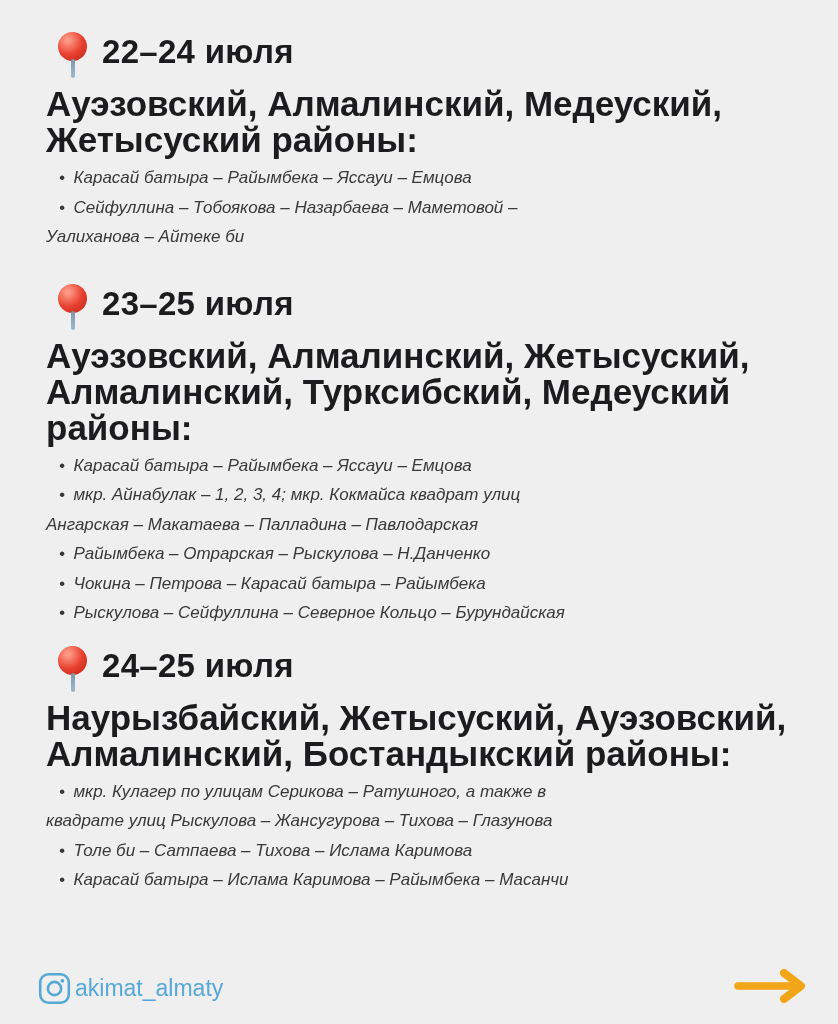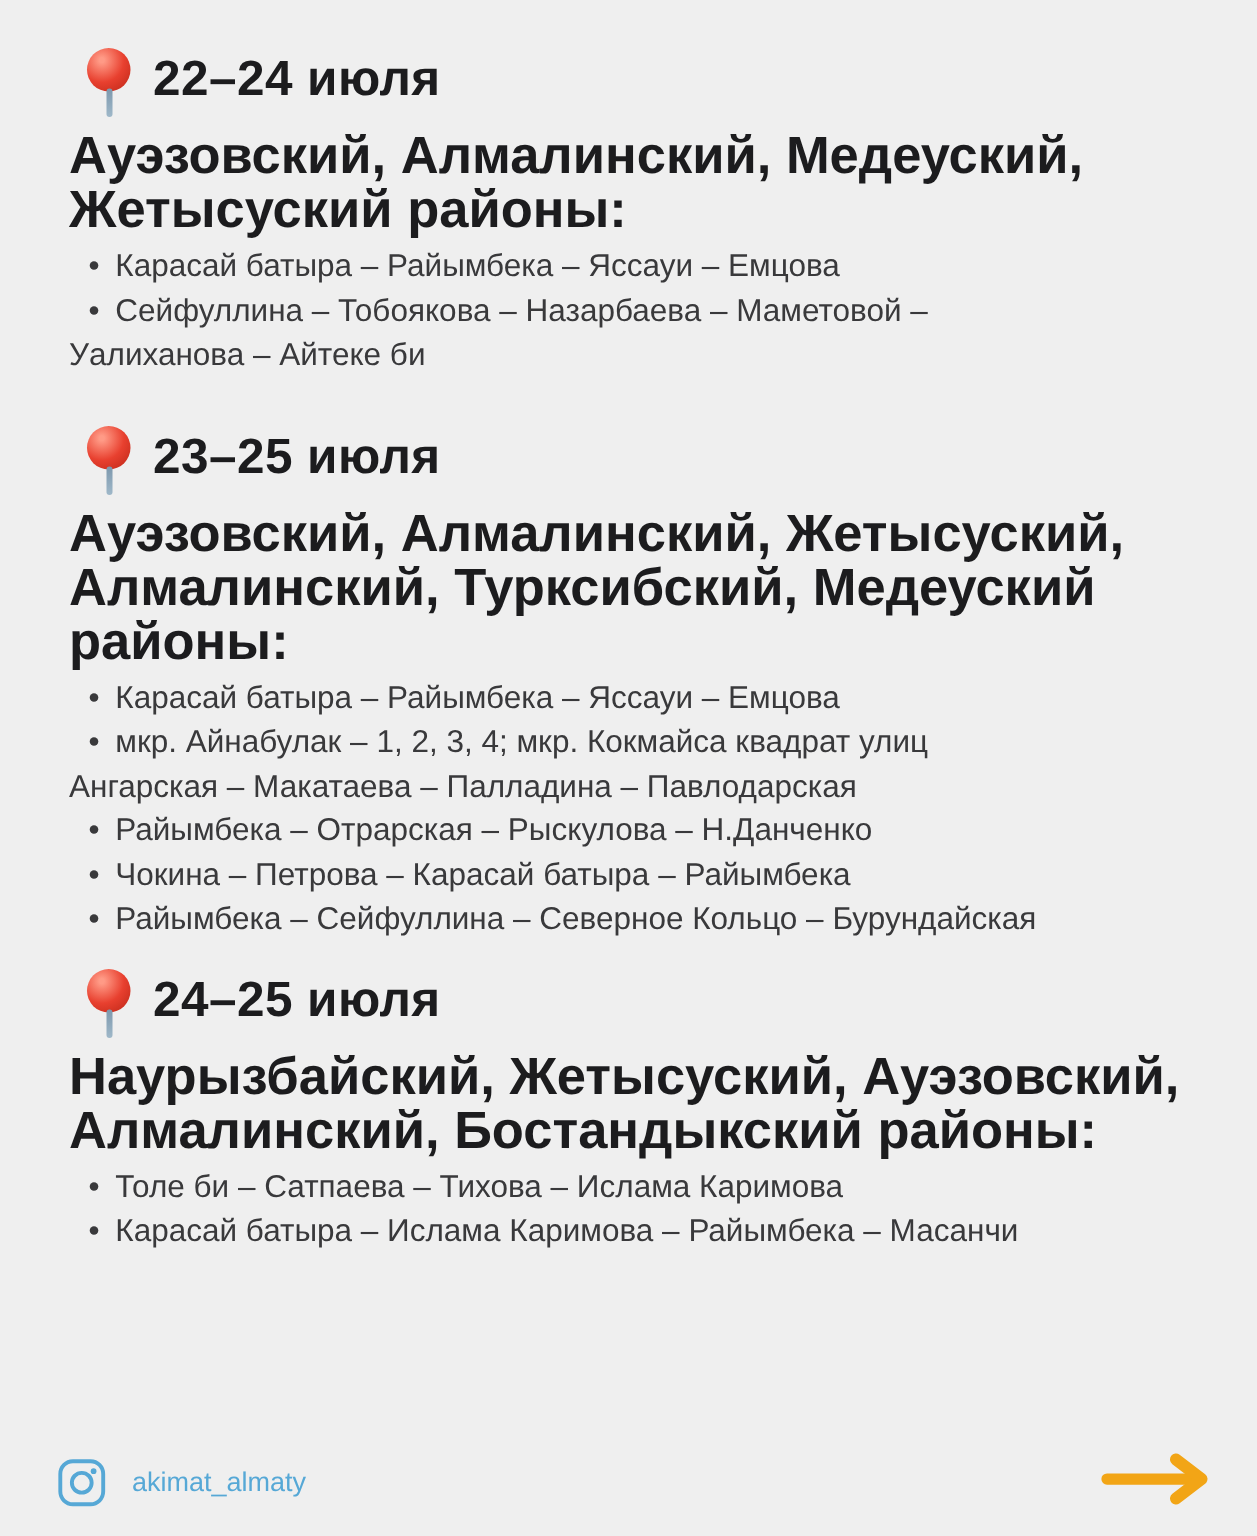--- a/index.html
+++ b/index.html
@@ -40,35 +40,35 @@
     font-size: 33px; font-weight: 800; letter-spacing: 0.3px;
     color: var(--heading-color, #1c1c1e); line-height: 44px;
   }
   .districts {
     font-size: 35px; font-weight: 800;
     color: var(--heading-color, #1c1c1e);
     line-height: 36px; margin-bottom: 5px;
     white-space: pre-line; max-width: 764px;
   }
   .street {
-    font-size: 21px; line-height: 29.5px;
+    font-size: 17px; line-height: 29.5px;
     color: var(--body-color, #39393b);
-    white-space: pre-line; text-indent: 13px; max-width: 764px;
+    white-space: pre-line; text-indent: 13px; max-width: 764px; font-style: italic;
   }
   .street::before { content: "\2022\2002"; }
 
   .footer {
     position: absolute; left: 38px; right: 26px; bottom: 14px;
     display: flex; justify-content: space-between; align-items: center;
     height: 44px;
   }
   .handle {
-    display: flex; align-items: center; gap: 17px;
+    display: flex; align-items: center; gap: 4px;
     color: var(--accent-blue, #56a8d6);
-    font-size: 18px; cursor: pointer;
+    font-size: 23px; cursor: pointer;
   }
   .handle svg { display: block; }
   .arrow-btn { display: block; cursor: pointer; }
 </style>
 </head>
 <body style="--bg: #efefef; --heading-color: #1c1c1e; --body-color: #39393b; --pin-red: #e8402f; --pin-needle: #9fb8c9; --accent-blue: #56a8d6; --arrow-orange: #f2a516;">
 
 <div class="page">
 
   <section class="section">
@@ -94,33 +94,35 @@
       </span>
       <h1 class="date">23–25 июля</h1>
     </div>
     <h2 class="districts">Ауэзовский, Алмалинский, Жетысуский,
 Алмалинский, Турксибский, Медеуский районы:</h2>
     <p class="street">Карасай батыра – Райымбека – Яссауи – Емцова</p>
     <p class="street">мкр. Айнабулак – 1, 2, 3, 4; мкр. Кокмайса квадрат улиц
 Ангарская – Макатаева – Палладина – Павлодарская</p>
     <p class="street">Райымбека – Отрарская – Рыскулова – Н.Данченко</p>
     <p class="street">Чокина – Петрова – Карасай батыра – Райымбека</p>
-    <p class="street">Райымбека – Сейфуллина – Северное Кольцо – Бурундайская</p>
+    <p class="street">Рыскулова – Сейфуллина – Северное Кольцо – Бурундайская</p>
   </section>
 
   <section class="section">
     <div class="date-row">
       <span class="pin">
         <span class="pin-head"></span>
         <span class="pin-needle"></span>
       </span>
       <h1 class="date">24–25 июля</h1>
     </div>
     <h2 class="districts">Наурызбайский, Жетысуский, Ауэзовский,
 Алмалинский, Бостандыкский районы:</h2>
+    <p class="street">мкр. Кулагер по улицам Серикова – Ратушного, а также в
+квадрате улиц Рыскулова – Жансугурова – Тихова – Глазунова</p>
     <p class="street">Толе би – Сатпаева – Тихова – Ислама Каримова</p>
     <p class="street">Карасай батыра – Ислама Каримова – Райымбека – Масанчи</p>
   </section>
 
   <div class="footer">
     <div class="handle">
       <span>
         <svg width="33" height="33" viewBox="0 0 33 33" fill="none">
           <rect x="2.2" y="2.2" width="28.6" height="28.6" rx="8.4" stroke="#56a8d6" stroke-width="2.6"></rect>
           <circle cx="16.5" cy="16.5" r="6.6" stroke="#56a8d6" stroke-width="2.6"></circle>

